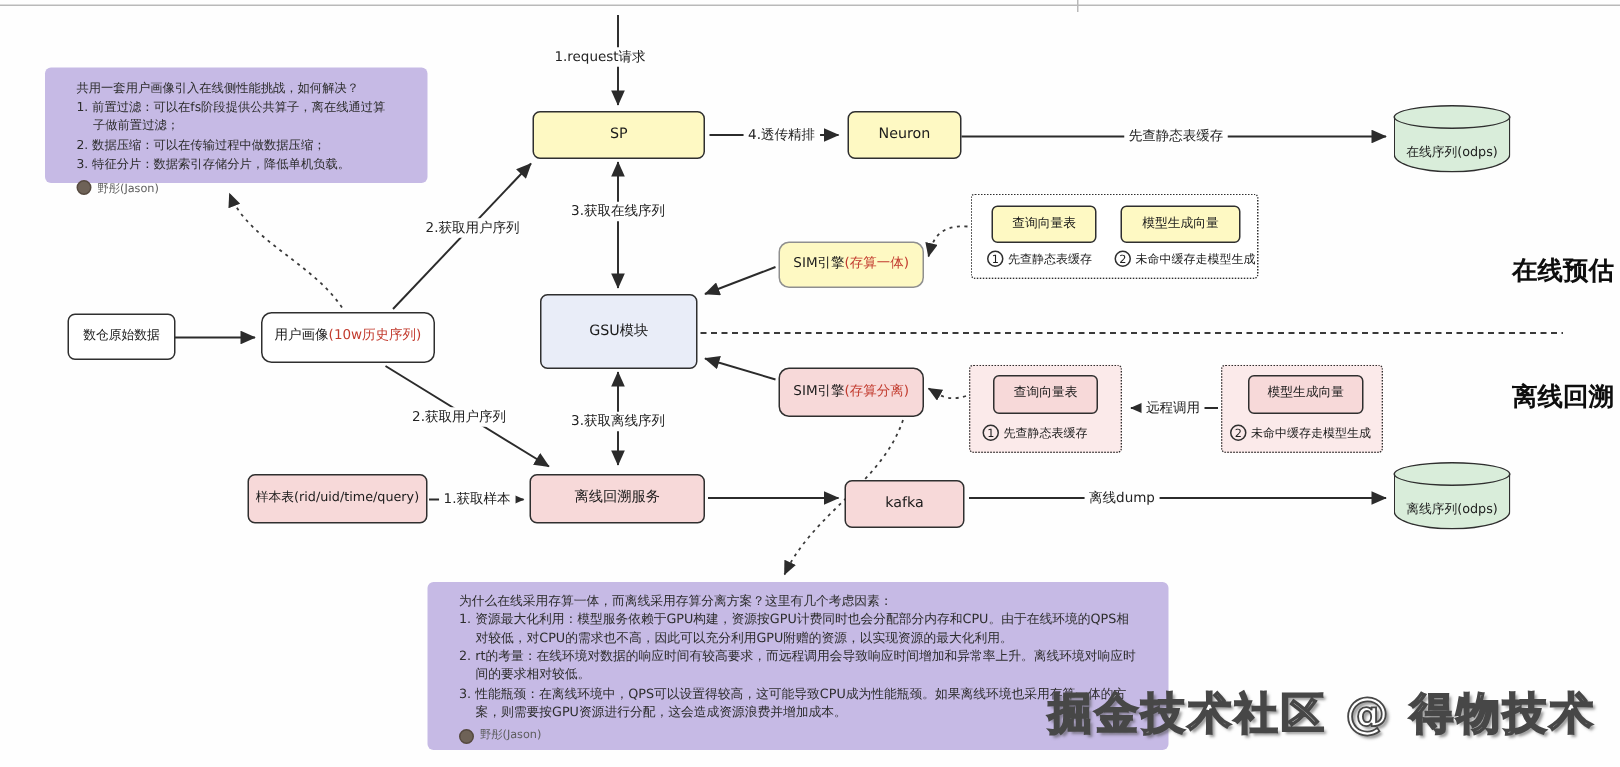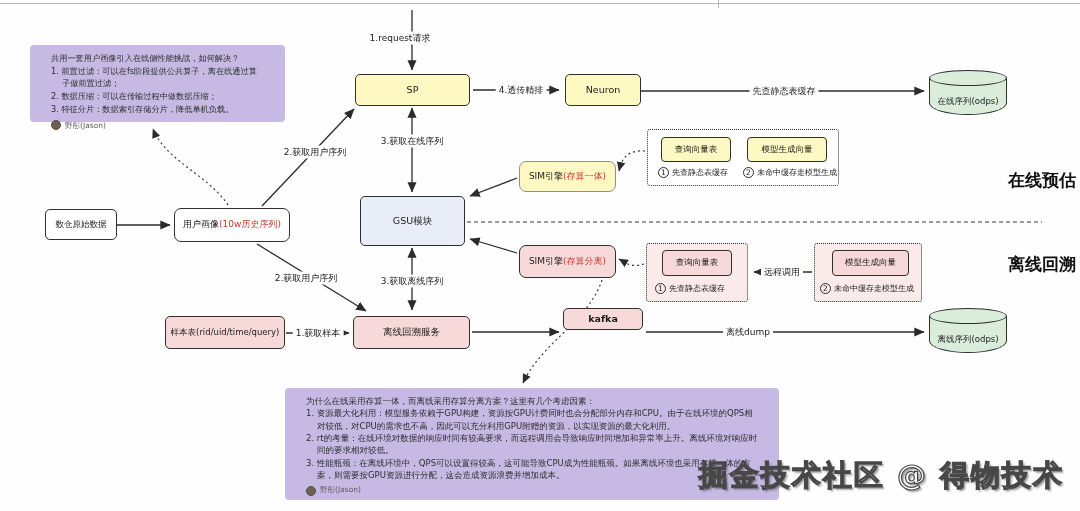--- a/index.html
+++ b/index.html
@@ -150,21 +150,21 @@
   <div class="box whitebg" style="left:174px;top:208px;width:116px;height:34px;font-size:9px;border-radius:7px;">
     <span><span>用户画像</span><span class="red">(10w历史序列)</span></span>
   </div>
 
   <div class="box pink" style="left:165px;top:316px;width:120px;height:33px;font-size:8.5px;align-items:center;">
     <span>样本表(rid/uid/time/query)</span>
   </div>
   <div class="box pink" style="left:353px;top:316px;width:117px;height:33px;">
     <span>离线回溯服务</span>
   </div>
-  <div class="box pink" style="left:563px;top:308px;width:80px;height:22px;font-weight:bold;">
+  <div class="box pink" style="left:563px;top:320px;width:80px;height:32px;">
     <span>kafka</span>
   </div>
 
   <div class="cylinder" style="left:929px;top:308px;width:78px;height:45px;">
     <div class="cyl-body"></div>
     <div class="cyl-top"></div>
     <div class="cyl-label">离线序列(odps)</div>
   </div>
 
   <div class="dotted-group" style="left:647px;top:129px;width:192px;height:57px;">

